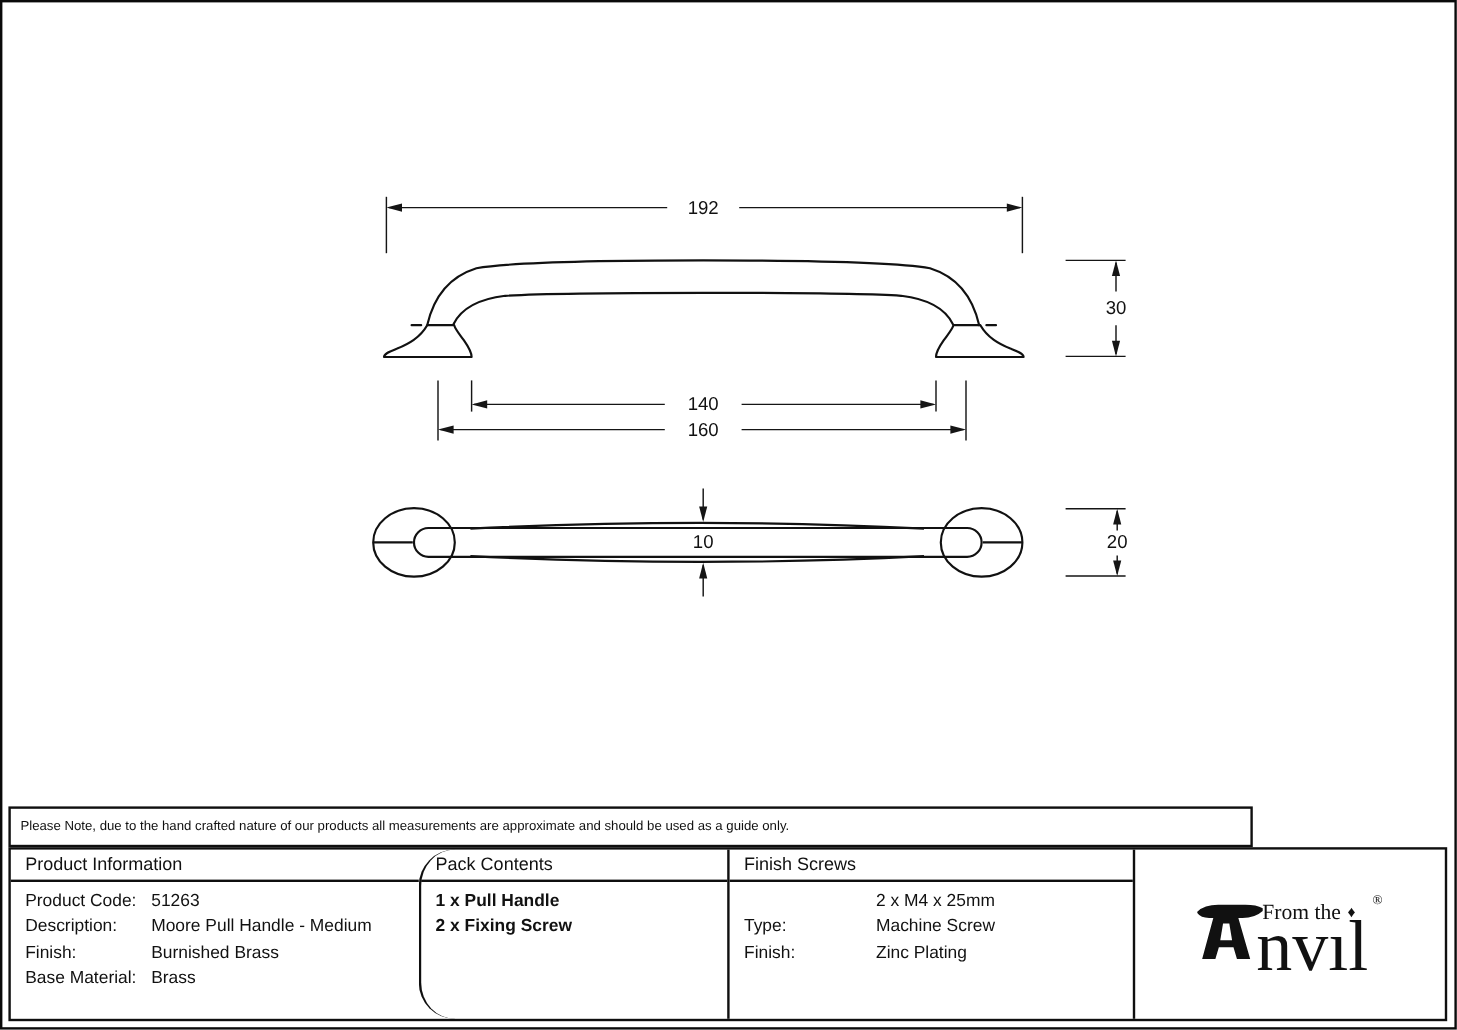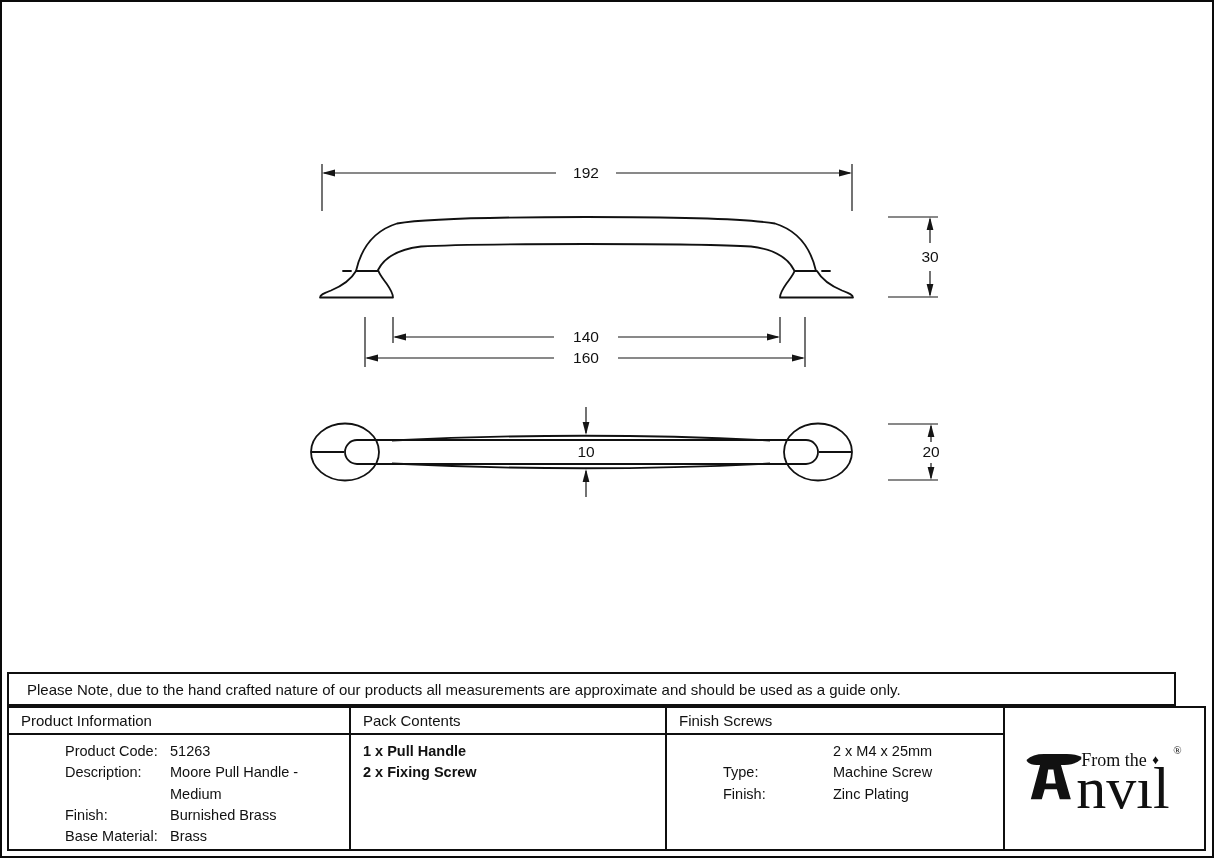--- a/index.html
+++ b/index.html
@@ -3,37 +3,37 @@
 <meta charset="utf-8">
 <style>
   html,body{margin:0;padding:0;background:#fff;}
   body{width:1214px;height:858px;position:relative;overflow:hidden;
        font-family:"Liberation Sans",sans-serif;color:#111;}
   .page-border{position:absolute;inset:0;border:2px solid #0a0a0a;pointer-events:none;}
   svg text{font-family:"Liberation Sans",sans-serif;}
 
   .drawing{position:absolute;left:0;top:0;}
 
-  .note-box{position:absolute;left:7px;top:672px;width:1169px;height:34px;
+  .note-box{position:absolute;left:7px;top:672px;width:1037px;height:34px;
             border:2px solid #0f0f0f;box-sizing:border-box;display:flex;align-items:center;
-            padding-left:18px;font-size:15px;}
+            padding-left:8px;font-size:11px;}
 
   .spec-table{position:absolute;left:7px;top:706px;width:1199px;height:145px;
               border:2px solid #0f0f0f;box-sizing:border-box;display:flex;align-items:center;}
   .col{box-sizing:border-box;height:100%;}
   .col+.col{border-left:2px solid #0f0f0f;}
   .col-pi{width:340px;}
-  .col-pc{width:316px;}
+  .col-pc{width:257px;border-radius:30px;}
   .col-fs{width:338px;}
   .col-logo{flex:1;display:flex;align-items:center;justify-content:center;}
   .hdr{height:27px;border-bottom:2px solid #0f0f0f;box-sizing:border-box;
        padding:4px 0 0 12px;font-size:15px;}
   .rows{padding:6px 12px 0 12px;font-size:14.5px;}
   .row{display:flex;line-height:21.3px;}
-  .row .lbl{flex:0 0 105px;margin-left:44px;}
+  .row .lbl{flex:0 0 105px;}
   .col-fs .row .lbl{flex:0 0 110px;}
   .pc-item{line-height:21.3px;font-weight:bold;}
 
   
   .logo{position:relative;display:flex;align-items:flex-end;padding:0 14px 0 0;height:70px;}
   .anvil-a{margin-bottom:9px;}
   .nvil{font-family:"Liberation Serif",serif;font-size:60px;line-height:52px;
         letter-spacing:0px;margin-left:-7px;}
   .from-the{position:absolute;left:56px;top:6px;font-family:"Liberation Serif",serif;
             font-size:18px;}

